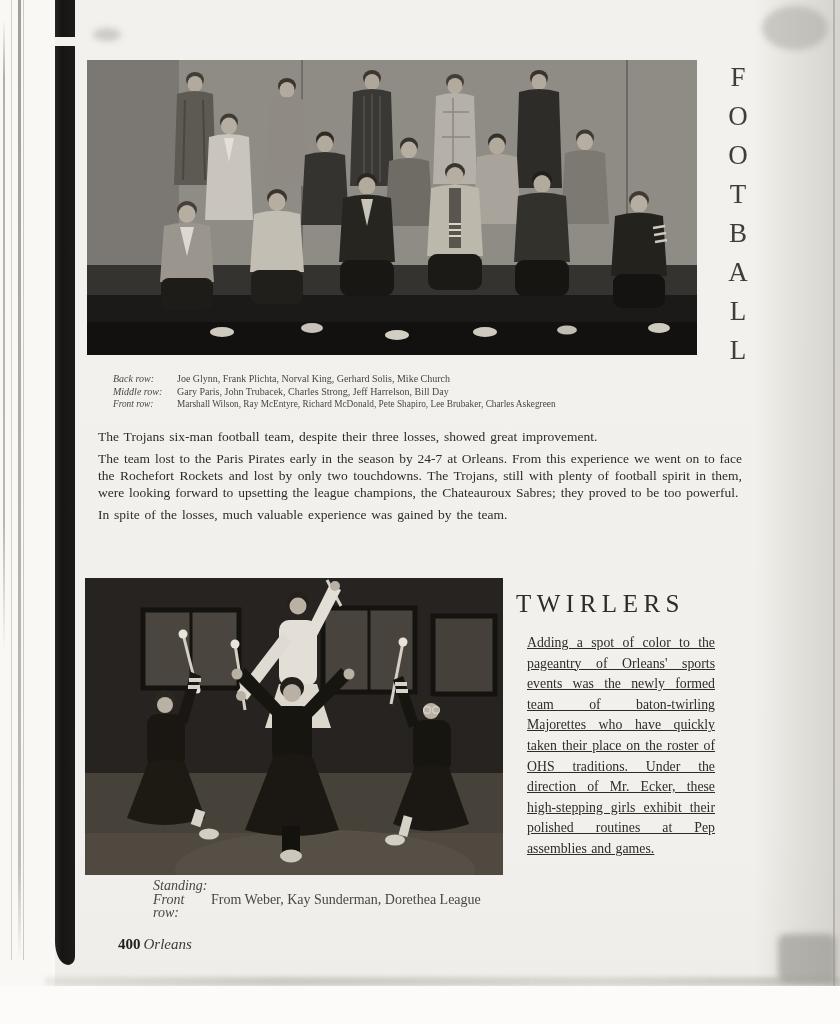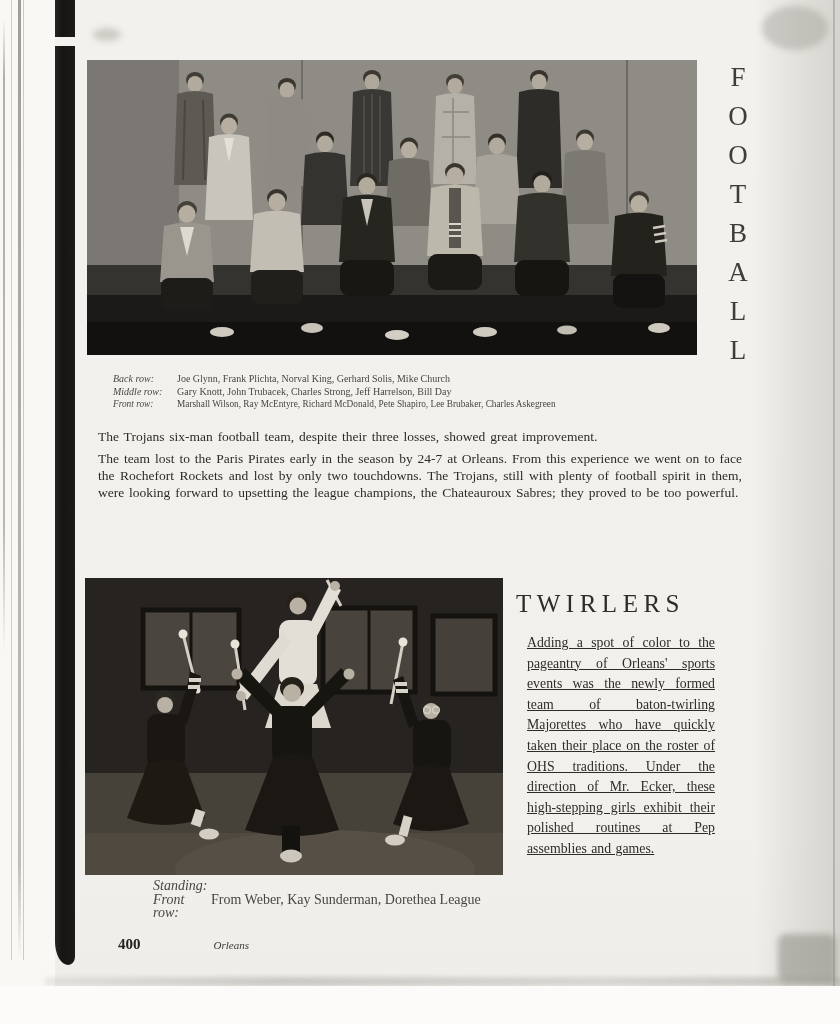--- a/index.html
+++ b/index.html
@@ -62,23 +62,23 @@
   .tw-heading { position:absolute; left:516px; top:590px; font-size:25px;
                 letter-spacing:5.5px; color:#2f2c28; }
   .tw-body { position:absolute; left:527px; top:633px; width:188px;
              font-size:13.8px; line-height:20.6px; color:#2f2c27;
              text-align:justify; word-spacing:1px;text-decoration:underline; }
   .tw-caption { position:absolute; left:153px; top:879px; width:360px;
                 font-size:14px; line-height:13.5px; color:#4a463f; }
   .tw-caption .cap-row { grid-template-columns:58px 1fr; }
 
   
-  .footer { position:absolute; left:118px; top:936px; display:flex; align-items:baseline;gap:48px; }
+  .footer { position:absolute; left:118px; top:936px; display:flex; align-items:baseline; }
   .page-num { font-size:15px; font-weight:bold; color:#23211d; }
-  .book-title { font-size:11px; font-style:italic; color:#3d3a34; margin-left:25px; }
+  .book-title { font-size:15px; font-style:italic; color:#3d3a34; margin-left:3px; }
 </style>
 </head>
 <body>
 
 <div class="canvas">
   <div class="page">
 
     <div class="left-margin"></div>
     <div class="gutter-line gl1"></div>
     <div class="gutter-line gl2"></div>
@@ -222,31 +222,32 @@
 
     <div class="side-label">FOOTBALL</div>
 
     <div class="fb-caption">
       <div class="cap-row">
         <span class="lbl">Back row:</span>
         <span class="names">Joe Glynn, Frank Plichta, Norval King, Gerhard Solis, Mike Church</span>
       </div>
       <div class="cap-row">
         <span class="lbl">Middle row:</span>
-        <span class="names">Gary Knott, John Trubacek, Charles Strong, Jeff Harrelson, Bill Day</span>
+        <span class="names">Gary Paris, John Trubacek, Charles Strong, Jeff Harrelson, Bill Day</span>
       </div>
       <div class="cap-row small">
         <span class="lbl">Front row:</span>
         <span class="names">Marshall Wilson, Ray McEntyre, Richard McDonald, Pete Shapiro, Lee Brubaker, Charles Askegreen</span>
       </div>
     </div>
 
     <div class="body-copy">
       <p>The Trojans six-man football team, despite their three losses, showed great improvement.</p>
       <p>The team lost to the Paris Pirates early in the season by 24-7 at Orleans. From this experience we went on to face the Rochefort Rockets and lost by only two touchdowns. The Trojans, still with plenty of football spirit in them, were looking forward to upsetting the league champions, the Chateauroux Sabres; they proved to be too powerful.</p>
+      <p>In spite of the losses, much valuable experience was gained by the team.</p>
     </div>
 
     <div class="photo photo-twirlers">
       <svg width="418" height="297" viewBox="0 0 418 297" role="img">
         <rect x="0" y="0" width="418" height="297" fill="#2b2824"></rect>
         <rect x="0" y="0" width="418" height="200" fill="#262320"></rect>
         <rect x="58" y="32" width="96" height="78" fill="#4a463f" stroke="#15130f" stroke-width="5"></rect>
         <line x1="106" y1="32" x2="106" y2="110" stroke="#15130f" stroke-width="3"></line>
         <rect x="238" y="30" width="92" height="84" fill="#48443d" stroke="#15130f" stroke-width="5"></rect>
         <line x1="284" y1="30" x2="284" y2="114" stroke="#15130f" stroke-width="3"></line>

